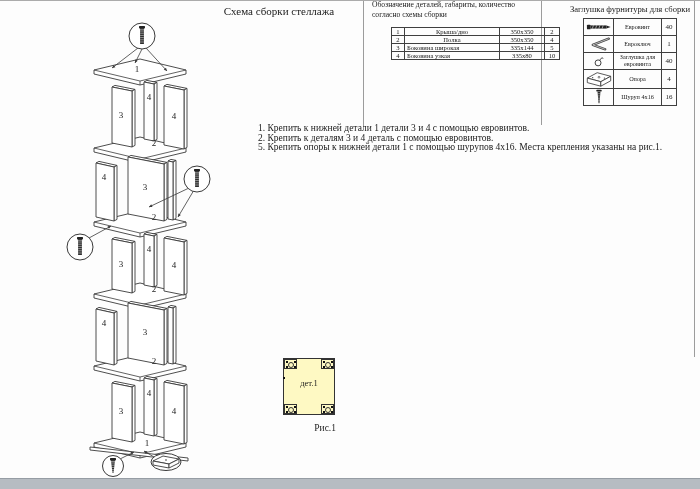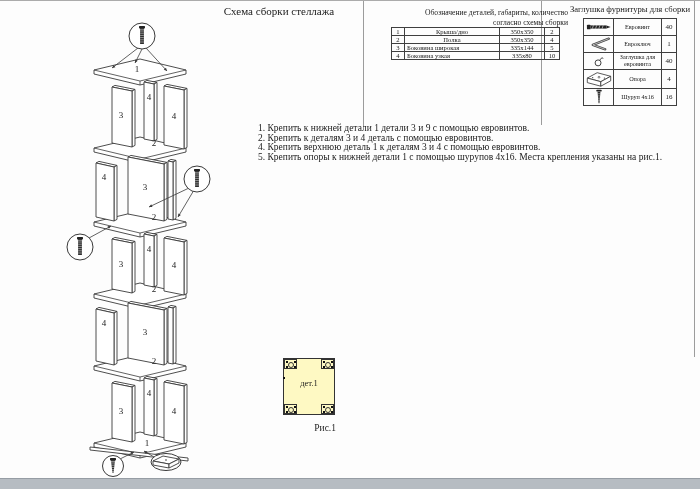--- a/index.html
+++ b/index.html
@@ -6,21 +6,21 @@
   .page{position:relative;width:700px;height:489px;background:#fdfdfd;overflow:hidden;
         font-family:"Liberation Serif",serif;color:#1a1a1a;}
   .line{position:absolute;background:#9c9c9c;}
   .top-border{left:0;top:0;width:700px;height:1px;background:#ababab;}
   .right-border{left:694px;top:1px;width:1px;height:356px;}
   .divider-a{left:363px;top:1px;width:1px;height:126px;}
   .divider-b{left:541px;top:1px;width:1px;height:124px;}
   .bottom-strip{position:absolute;left:0;top:478px;width:700px;height:11px;
                 background:#b6bcc2;border-top:1px solid #969da4;box-sizing:border-box;}
   .title{position:absolute;left:129px;top:5px;width:300px;text-align:center;font-size:11px;}
-  .pt-head{position:absolute;left:372px;top:8px;width:196px;text-align:right;
+  .pt-head{position:absolute;left:372px;top:0;width:196px;text-align:left;
            font-size:7.6px;line-height:9.5px;}
   .parts-table{position:absolute;left:391px;top:27px;border-collapse:collapse;}
   .parts-table td{border:1px solid #3f3f3f;font-size:6.6px;line-height:7px;height:7px;
                   padding:0 2px;text-align:center;}
   .parts-table td.al{text-align:left;}
   .hw-head{position:absolute;left:561px;top:4px;width:138px;text-align:center;font-size:8.6px;}
   .hw-table{position:absolute;left:583px;top:18px;border-collapse:collapse;padding-left:40px;}
   .hw-table td{border:1px solid #3f3f3f;padding:0;text-align:center;vertical-align:middle;height:16px;}
   .hw-icon{width:29px;}
   .hw-icon svg{display:block;margin:0 auto;}
@@ -321,23 +321,22 @@
           <line x1="6.9" y1="15.5" x2="9.1" y2="15.5" stroke="#fff" stroke-width="0.6"></line>
         </svg>
       </td>
       <td class="hw-name">Шуруп 4х16</td>
       <td class="hw-qty">16</td>
     </tr>
   </tbody>
     </table>
 
   <div class="instructions">
-    <div>1. Крепить к нижней детали 1 детали 3 и 9 с помощью евровинтов.</div>
+    <div>1. Крепить к нижней детали 1 детали 3 и 4 с помощью евровинтов.</div>
     <div>2. Крепить к деталям 3 и 4 деталь с помощью евровинтов.</div>
-    <div>4. Крепить верхнюю деталь 1 к деталям 3 и 4 с помощью евровинтов.</div>
     <div>5. Крепить опоры к нижней детали 1 с помощью шурупов 4х16. Места крепления указаны на рис.1.</div>
   </div>
 
   <div class="fig1">
     <div class="fig-square">
       <div class="edge-dot"></div>
       <div class="plate tl">
         <span class="dot d1"></span>
           <span class="dot d2"></span>
           <span class="dot d3"></span>

